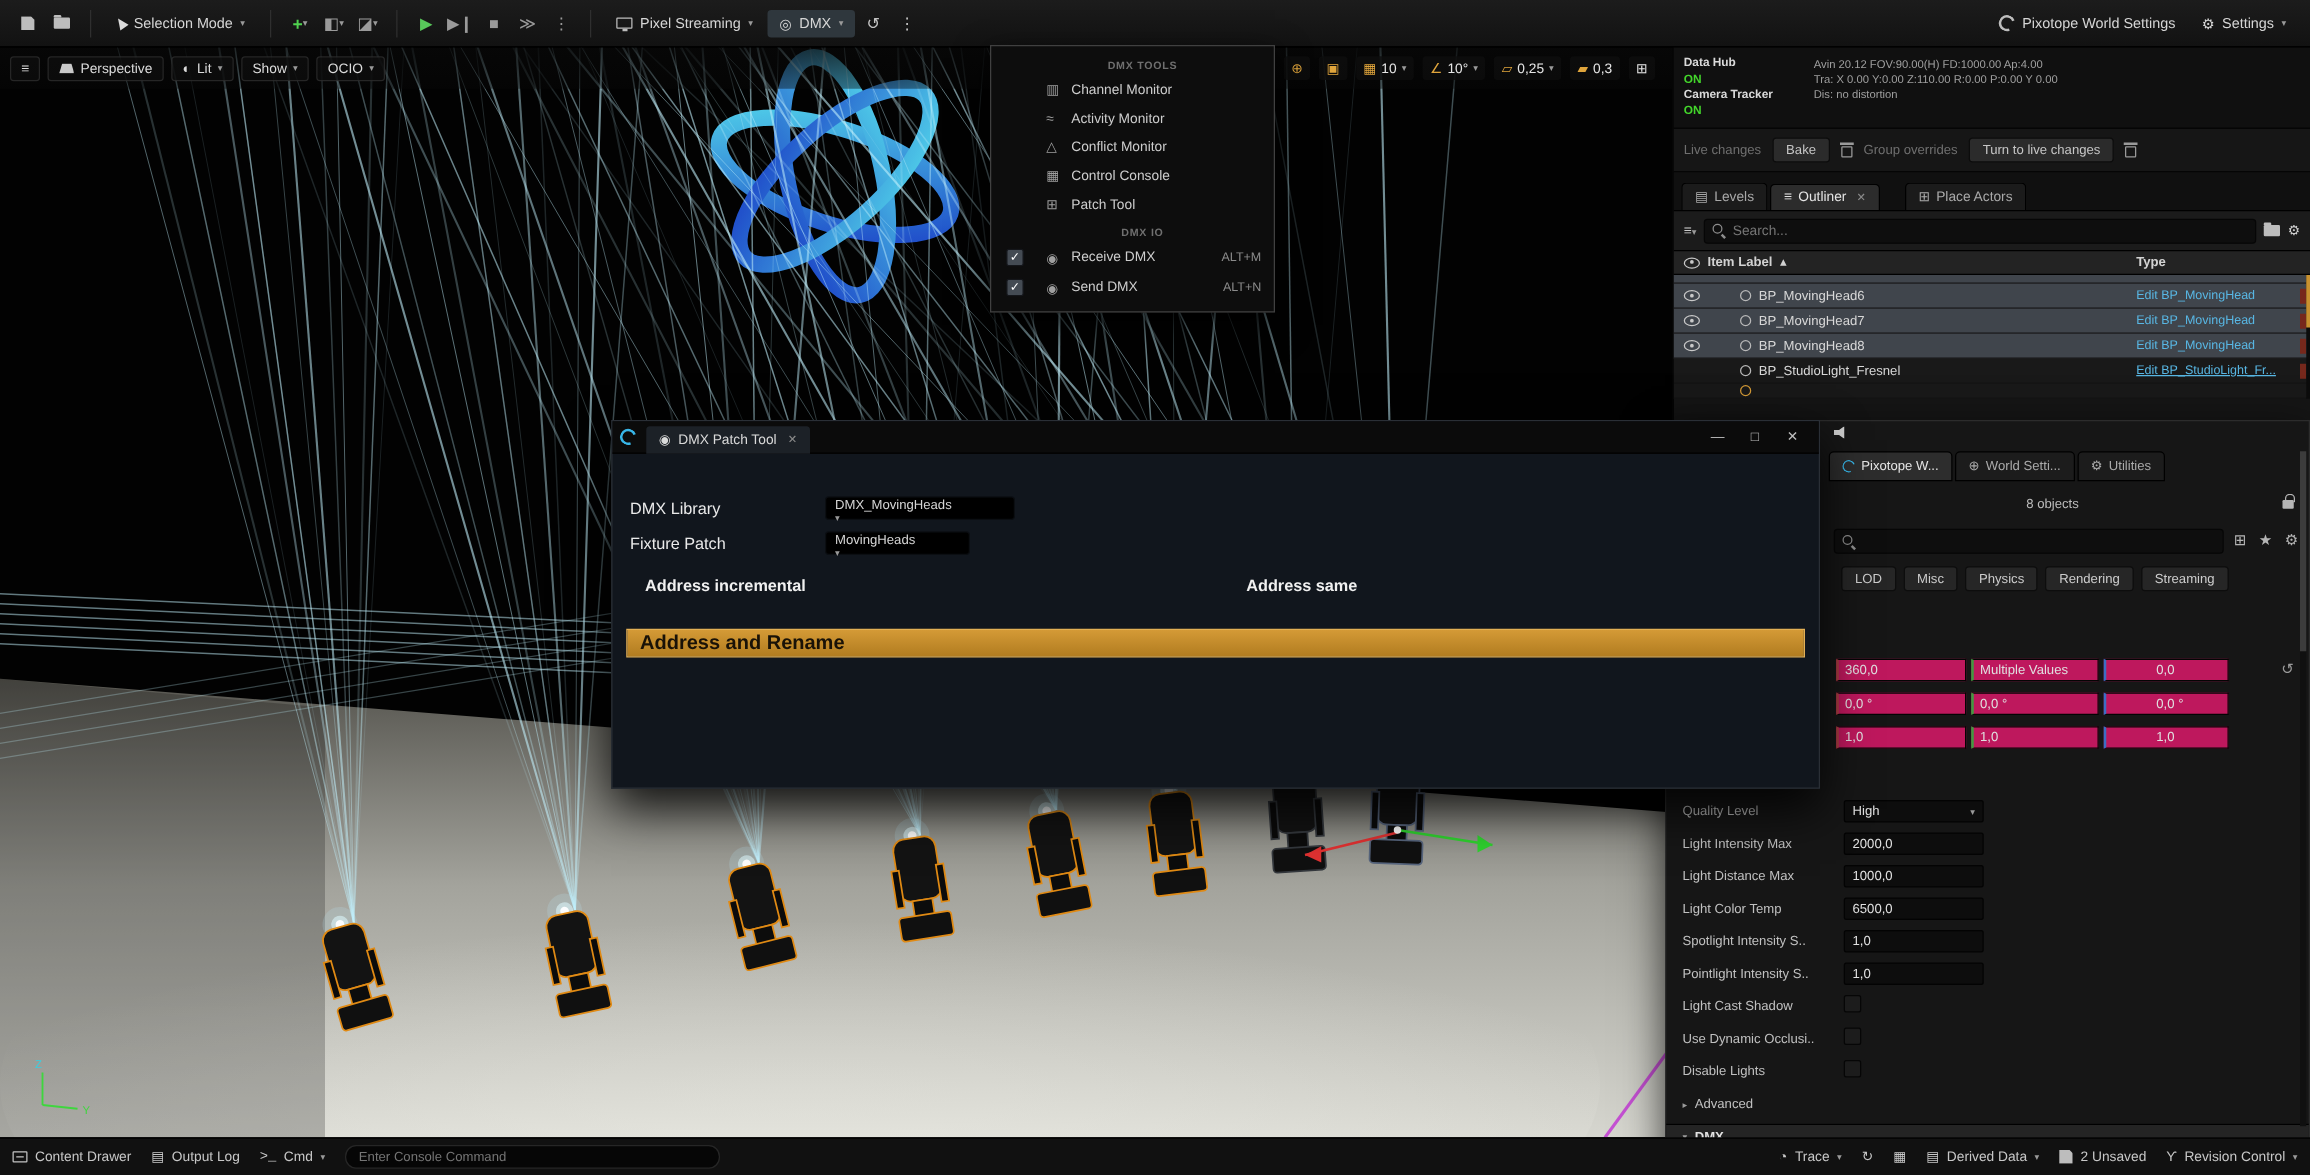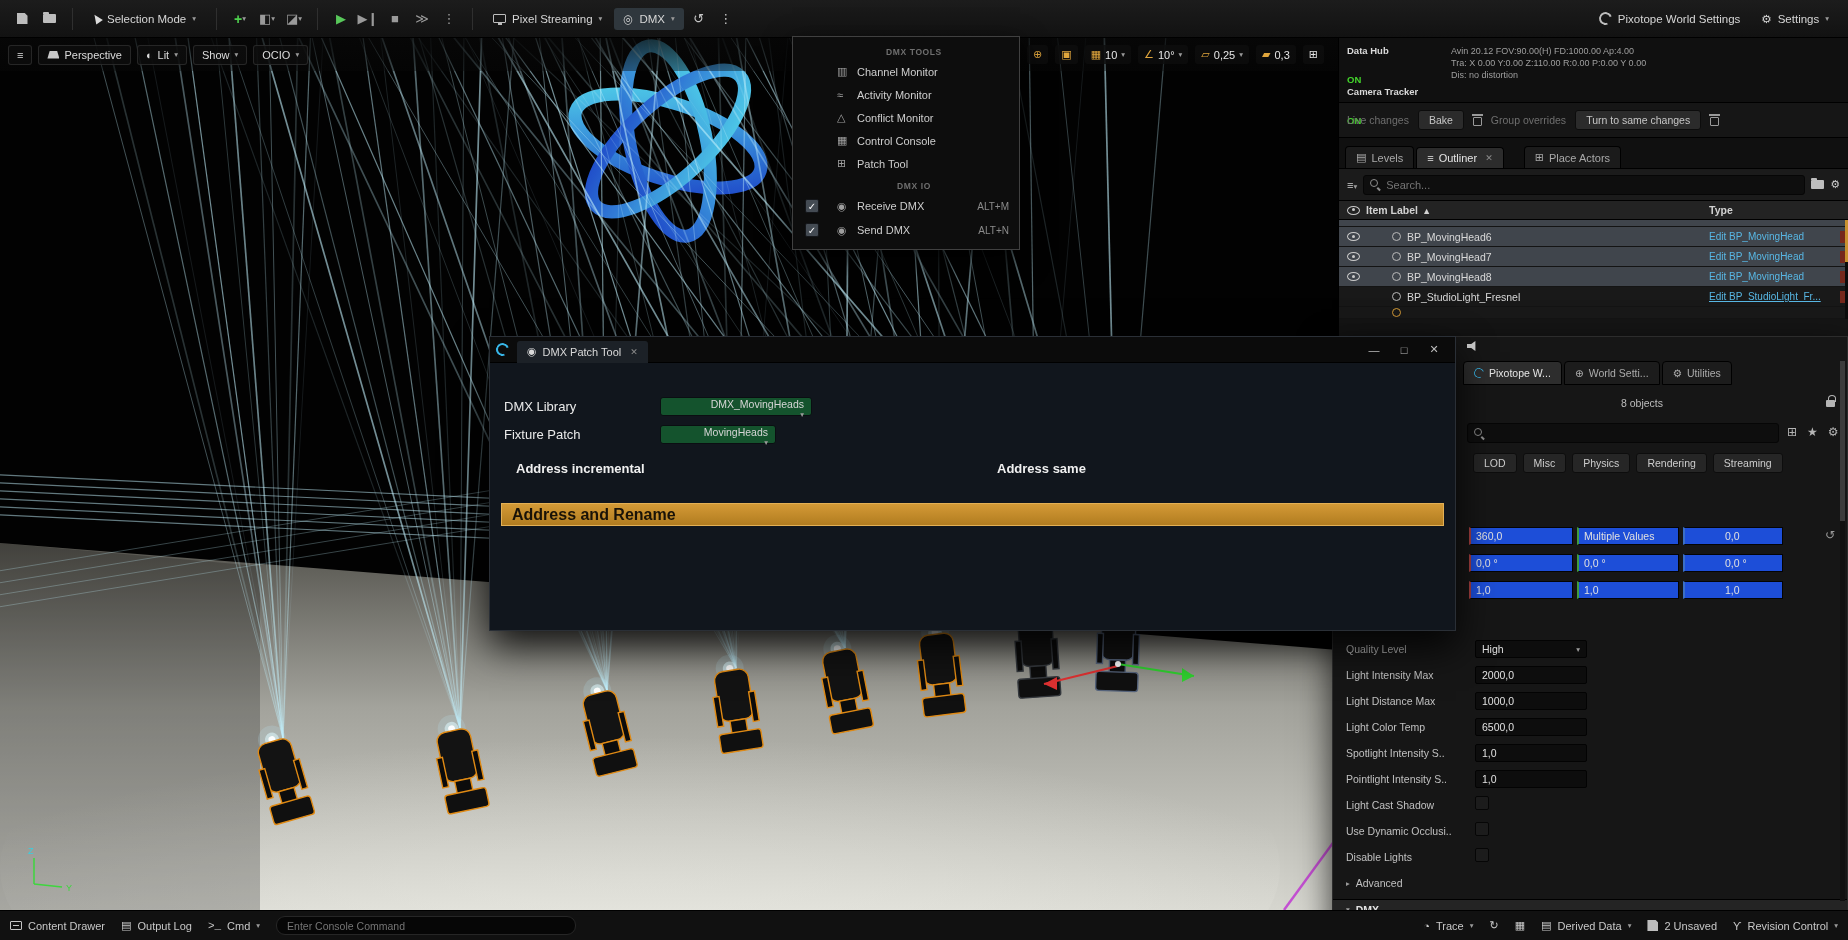--- a/index.html
+++ b/index.html
@@ -48,21 +48,21 @@
   .menu-check{position:relative;height:24px;display:flex;align-items:center;color:#cdcdcd;font-size:11px;padding-left:64px;}
   .menu-check .chk{position:absolute;left:12px;}
   .shortcut{position:absolute;right:10px;color:#8b8b8b;font-size:10px;}
   .chk{width:14px;height:14px;background:#444b53;border:1px solid #14161a;border-radius:2px;display:flex;align-items:center;justify-content:center;color:#fff;font-size:10px;}
   .chk.on::after{content:"✓";}
 
   
   #right-panel{position:absolute;left:1338px;top:38px;width:510px;height:872px;background:#151515;border-left:1px solid #000;z-index:3;}
   .rp-info{display:flex;padding:7px 8px 5px;gap:10px;background:#101010;height:64px;}
   .rp-col{width:94px;font-size:9.5px;color:#dadada;font-weight:bold;line-height:12.5px;}
-  .green{color:#43d62b;margin-top:16px;}
+  .green{color:#43d62b;}
   .rp-caminfo{flex:1;font-size:9px;color:#9f9f9f;line-height:12px;}
   .rp-actions{display:flex;align-items:center;gap:9px;padding:0 8px;height:36px;border-top:1px solid #000;border-bottom:1px solid #000;background:#161616;font-size:10.5px;}
   .dim{color:#6f6f6f;}
   .rp-abtn{background:#2b2b2b;border:1px solid #0c0c0c;border-radius:3px;padding:3px 10px;color:#c6c6c6;}
   .trash{position:relative;width:9px;height:12px;}
   .trash::before{content:"";position:absolute;left:0;right:0;top:3px;bottom:0;border:1px solid #9a9a9a;border-radius:1px;}
   .trash::after{content:"";position:absolute;left:-1px;right:-1px;top:0;height:2px;background:#9a9a9a;}
   .rp-tabs{display:flex;align-items:flex-end;gap:2px;padding:6px 6px 0;height:30px;background:#101010;}
   .rp-tab{display:flex;align-items:center;gap:5px;background:#1b1b1b;border:1px solid #000;border-bottom:none;border-radius:4px 4px 0 0;padding:4px 10px;font-size:11px;color:#a9a9a9;}
   .rp-tab.active{background:#2c2c2c;color:#e4e4e4;}
@@ -99,42 +99,42 @@
   .knot-sm{width:10px;height:10px;border:1.5px solid #38b6e8;border-radius:50%;border-right-color:transparent;transform:rotate(25deg);}
   .dw-objects{position:absolute;left:134px;right:30px;top:60px;text-align:center;color:#bdbdbd;font-size:10.5px;}
   .lock{position:absolute;right:12px;top:58px;width:9px;height:12px;}
   .lock::before{content:"";position:absolute;left:1.5px;top:0;width:6px;height:6px;border:1.5px solid #b5b5b5;border-radius:50% 50% 0 0;border-bottom:none;}
   .lock::after{content:"";position:absolute;left:0;top:5px;width:9px;height:7px;background:#b5b5b5;border-radius:1px;}
   .dw-search{position:absolute;left:134px;top:86px;width:312px;height:20px;background:#0e0e0e;border:1px solid #060606;border-radius:3px;display:flex;align-items:center;padding:0 6px;}
   .dw-search input{flex:1;background:none;border:none;outline:none;color:#cfcfcf;font-size:11px;}
   .dw-sicons{position:absolute;left:454px;top:88px;display:flex;gap:10px;color:#b5b5b5;font-size:12px;}
   .dw-cats{position:absolute;left:140px;top:116px;display:flex;gap:6px;}
   .cat-chip{background:#262626;border:1px solid #0d0d0d;border-radius:3px;padding:3px 10px;font-size:10.5px;color:#cdcdcd;}
-  .tr-box{position:absolute;height:18px;background:#1d4ed8;border:1px solid #040404;border-left-width:2px;display:flex;align-items:center;padding:0 5px;font-size:10.5px;color:#e0e0e0;white-space:nowrap;overflow:hidden;}
+  .tr-box{position:absolute;height:18px;background:#be185d;border:1px solid #040404;border-left-width:2px;display:flex;align-items:center;padding:0 5px;font-size:10.5px;color:#e0e0e0;white-space:nowrap;overflow:hidden;}
   .bx-x{border-left-color:#a84040;}
   .bx-y{border-left-color:#3f9c3f;}
   .bx-z{border-left-color:#3b6fc4;padding-left:40px;}
   .undo{position:absolute;color:#9a9a9a;font-size:12px;}
   .prop-label{position:absolute;left:13px;font-size:10.5px;color:#c0c0c0;width:124px;white-space:nowrap;overflow:hidden;text-overflow:ellipsis;}
   .prop-input{position:absolute;left:142px;width:112px;height:18px;background:#0d0d0d;border:1px solid #030303;border-radius:2px;display:flex;align-items:center;padding:0 6px;font-size:10.5px;color:#e0e0e0;}
   .prop-drop{justify-content:space-between;}
   .prop-check{position:absolute;left:142px;width:14px;height:14px;background:#1c1c1c;border:1px solid #060606;border-radius:2px;}
   .dw-advanced{position:absolute;left:13px;top:540px;color:#c0c0c0;font-size:10.5px;display:flex;gap:6px;align-items:center;}
   .dw-dmx{position:absolute;left:0;right:0;top:562px;height:20px;background:#242424;border-top:1px solid #000;display:flex;align-items:center;gap:6px;padding-left:13px;color:#e2e2e2;font-weight:bold;font-size:10.5px;}
   .dw-scroll{position:absolute;right:2px;top:24px;width:5px;height:540px;background:#101010;}
   .dw-thumb{position:absolute;left:0;top:0;width:5px;height:160px;background:#3c3c3c;}
 
   
   #patch{position:absolute;left:489px;top:336px;width:967px;height:295px;z-index:10;box-shadow:0 16px 36px rgba(0,0,0,.85);background:#11161d;border:1px solid #2a2f36;}
   .pt-title{position:relative;height:26px;background:#0b0b0b;display:flex;align-items:center;padding:0 6px;gap:8px;border-bottom:1px solid #000;}
   .pt-tab{display:flex;align-items:center;gap:6px;background:#1c2127;height:22px;padding:0 10px;border-radius:3px 3px 0 0;font-size:11px;color:#dadada;margin-top:4px;}
   .win-controls{margin-left:auto;display:flex;}
   .win-btn{width:30px;height:22px;display:flex;align-items:center;justify-content:center;color:#bdbdbd;font-size:11px;}
   .pt-label{position:absolute;font-size:13px;color:#eaeaea;}
-  .pt-drop{position:absolute;display:flex;align-items:flex-end;justify-content:space-between;background:#14532d;border:1px solid #0b0e12;border-radius:3px;height:19px;padding:0 7px;font-size:10.5px;color:#d6d6d6;flex-direction:column;}
+  .pt-drop{position:absolute;display:flex;align-items:flex-start;justify-content:space-between;background:#000000;border:1px solid #0b0e12;border-radius:3px;height:19px;padding:0 7px;font-size:10.5px;color:#d6d6d6;flex-direction:column;}
   .pt-header{position:absolute;font-size:13px;font-weight:bold;color:#f0f0f0;}
   .pt-orange{position:absolute;left:11px;right:11px;top:140px;height:23px;background:linear-gradient(#d49a36,#b17c20);border:1px solid #e3b055;display:flex;align-items:center;padding:0 10px;font-size:16px;font-weight:bold;color:#191207;}
 
   
   #status{position:absolute;left:0;top:910px;width:1848px;height:30px;background:#111;border-top:1px solid #000;display:flex;align-items:center;padding:0 10px;gap:16px;font-size:11px;color:#c8c8c8;z-index:40;}
   .st-item{display:flex;align-items:center;gap:6px;}
   .console{width:300px;height:19px;background:#060606;border:1px solid #262626;border-radius:9px;display:flex;align-items:center;padding:0 10px;}
   .console input{flex:1;background:none;border:none;outline:none;color:#b5b5b5;font-size:10.5px;}
 </style>
 </head>
@@ -513,21 +513,21 @@
       <div>Avin 20.12 FOV:90.00(H) FD:1000.00 Ap:4.00</div>
       <div>Tra: X 0.00 Y:0.00 Z:110.00 R:0.00 P:0.00 Y 0.00</div>
       <div>Dis: no distortion</div>
     </div>
   </div>
   <div class="rp-actions">
     <span class="dim">Live changes</span>
     <span class="rp-abtn">Bake</span>
     <span class="trash"></span>
     <span class="dim">Group overrides</span>
-    <span class="rp-abtn">Turn to same changes</span>
+    <span class="rp-abtn">Turn to live changes</span>
     <span class="trash"></span>
   </div>
   <div class="rp-tabs">
     <div class="rp-tab">
       <span>▤</span>
       <span>Levels</span>
     </div>
     <div class="rp-tab active">
       <span>≡</span>
       <span>Outliner</span>

